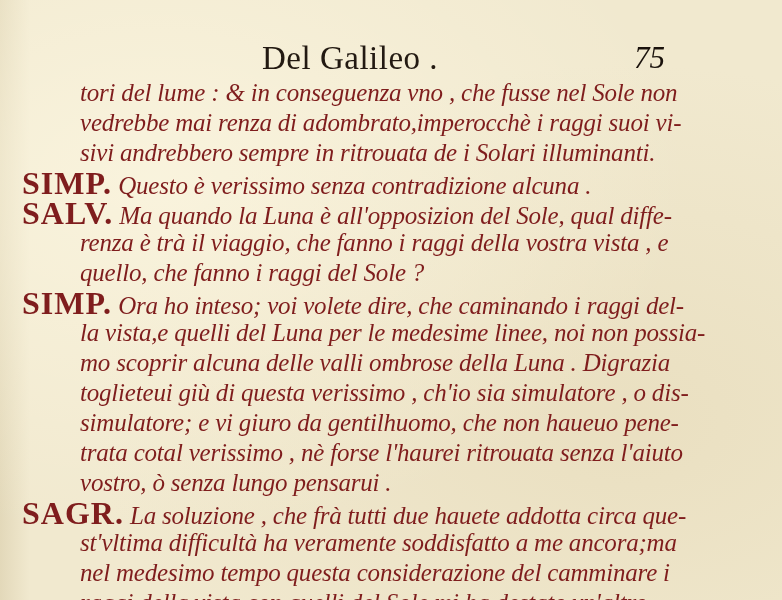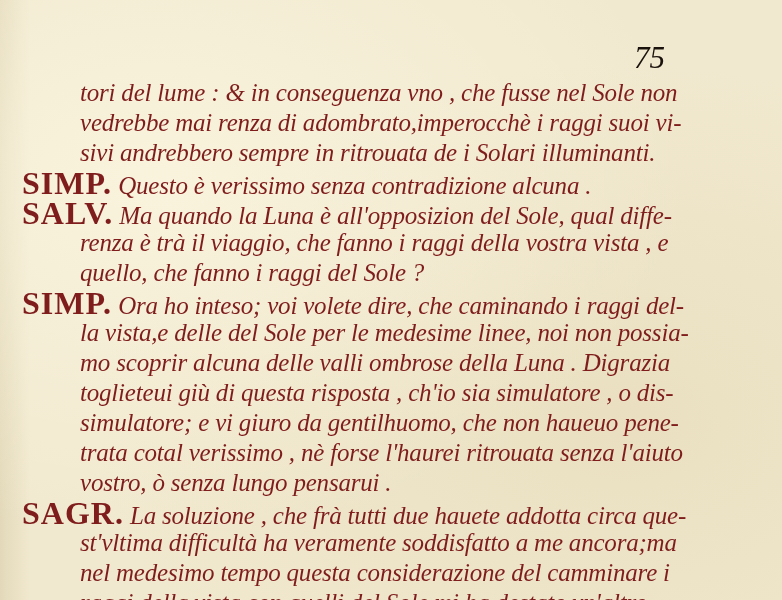--- a/index.html
+++ b/index.html
@@ -72,20 +72,21 @@
       font-weight: bold;
       font-size: 32px;
     }
   </style>
 </head>
 <body>
 
 <div class="page">
 
   <div class="running-head">
+    <span class="head-title">Del Galileo .</span>
     <span class="page-number">75</span>
   </div>
 
   <div class="body-text">
     <div class="line" style="top:0px;left:80px;"><span>tori del lume : &amp; in conseguenza vno , che fusse nel Sole non</span></div>
     <div class="line" style="top:30px;left:80px;"><span>vedrebbe mai renza di adombrato,imperocchè i raggi suoi vi-</span></div>
     <div class="line" style="top:60px;left:80px;"><span>sivi andrebbero sempre in ritrouata de i Solari illuminanti.</span></div>
 
     <div class="line" style="top:90px;left:22px;">
       <span class="speaker">SIMP.</span>
@@ -96,23 +97,23 @@
       <span class="speaker">SALV.</span>
       <span>Ma quando la Luna è all'opposizion del Sole, qual diffe-</span>
     </div>
     <div class="line" style="top:150px;left:80px;"><span>renza è trà il viaggio, che  fanno i raggi della vostra vista , e</span></div>
     <div class="line" style="top:180px;left:80px;"><span>quello, che  fanno i raggi del Sole ?</span></div>
 
     <div class="line" style="top:210px;left:22px;">
       <span class="speaker">SIMP.</span>
       <span>Ora ho inteso; voi volete dire, che caminando i raggi del-</span>
     </div>
-    <div class="line" style="top:240px;left:80px;"><span>la vista,e delle del Sole per le medesime linee, noi non possia-</span></div>
+    <div class="line" style="top:240px;left:80px;"><span>la vista,e quelli del Luna per le medesime linee, noi non possia-</span></div>
     <div class="line" style="top:270px;left:80px;"><span>mo scoprir alcuna delle valli ombrose della Luna . Digrazia</span></div>
-    <div class="line" style="top:300px;left:80px;"><span>toglieteui giù di questa risposta , ch'io sia simulatore , o dis-</span></div>
+    <div class="line" style="top:300px;left:80px;"><span>toglieteui giù di questa verissimo , ch'io sia simulatore , o dis-</span></div>
     <div class="line" style="top:330px;left:80px;"><span>simulatore; e vi giuro da gentilhuomo, che non haueuo pene-</span></div>
     <div class="line" style="top:360px;left:80px;"><span>trata cotal verissimo , nè forse l'haurei ritrouata senza l'aiuto</span></div>
     <div class="line" style="top:390px;left:80px;"><span>vostro, ò senza lungo pensarui .</span></div>
 
     <div class="line" style="top:420px;left:22px;">
       <span class="speaker">SAGR.</span>
       <span>La soluzione , che frà tutti due hauete addotta circa que-</span>
     </div>
     <div class="line" style="top:450px;left:80px;"><span>st'vltima difficultà ha veramente soddisfatto a me ancora;ma</span></div>
     <div class="line" style="top:480px;left:80px;"><span>nel medesimo tempo questa considerazione del camminare i</span></div>

